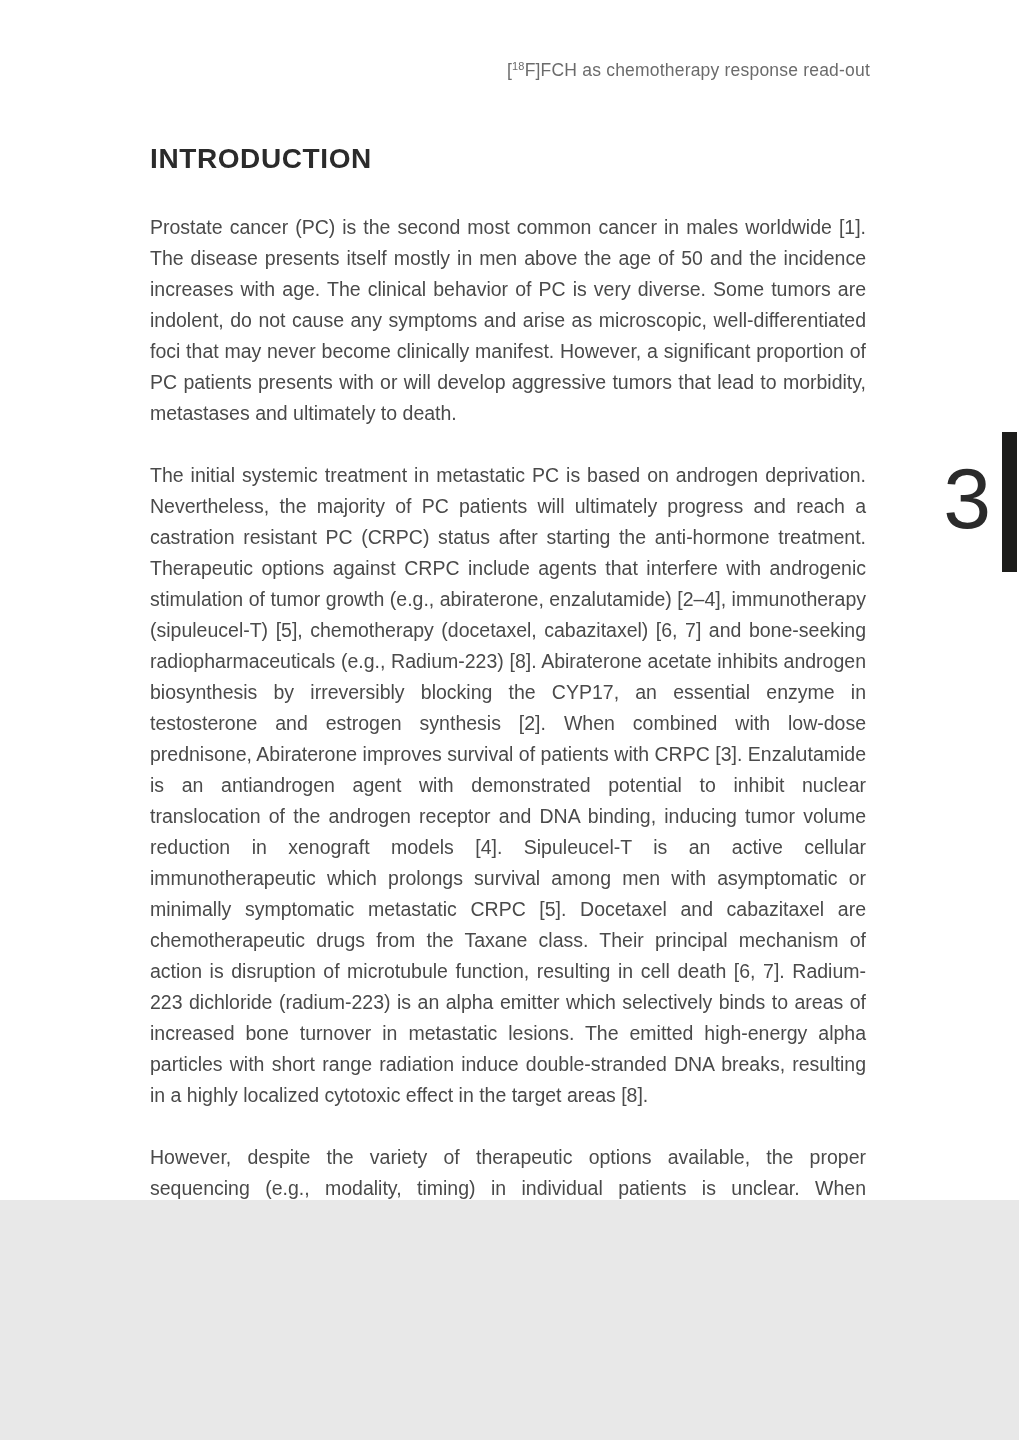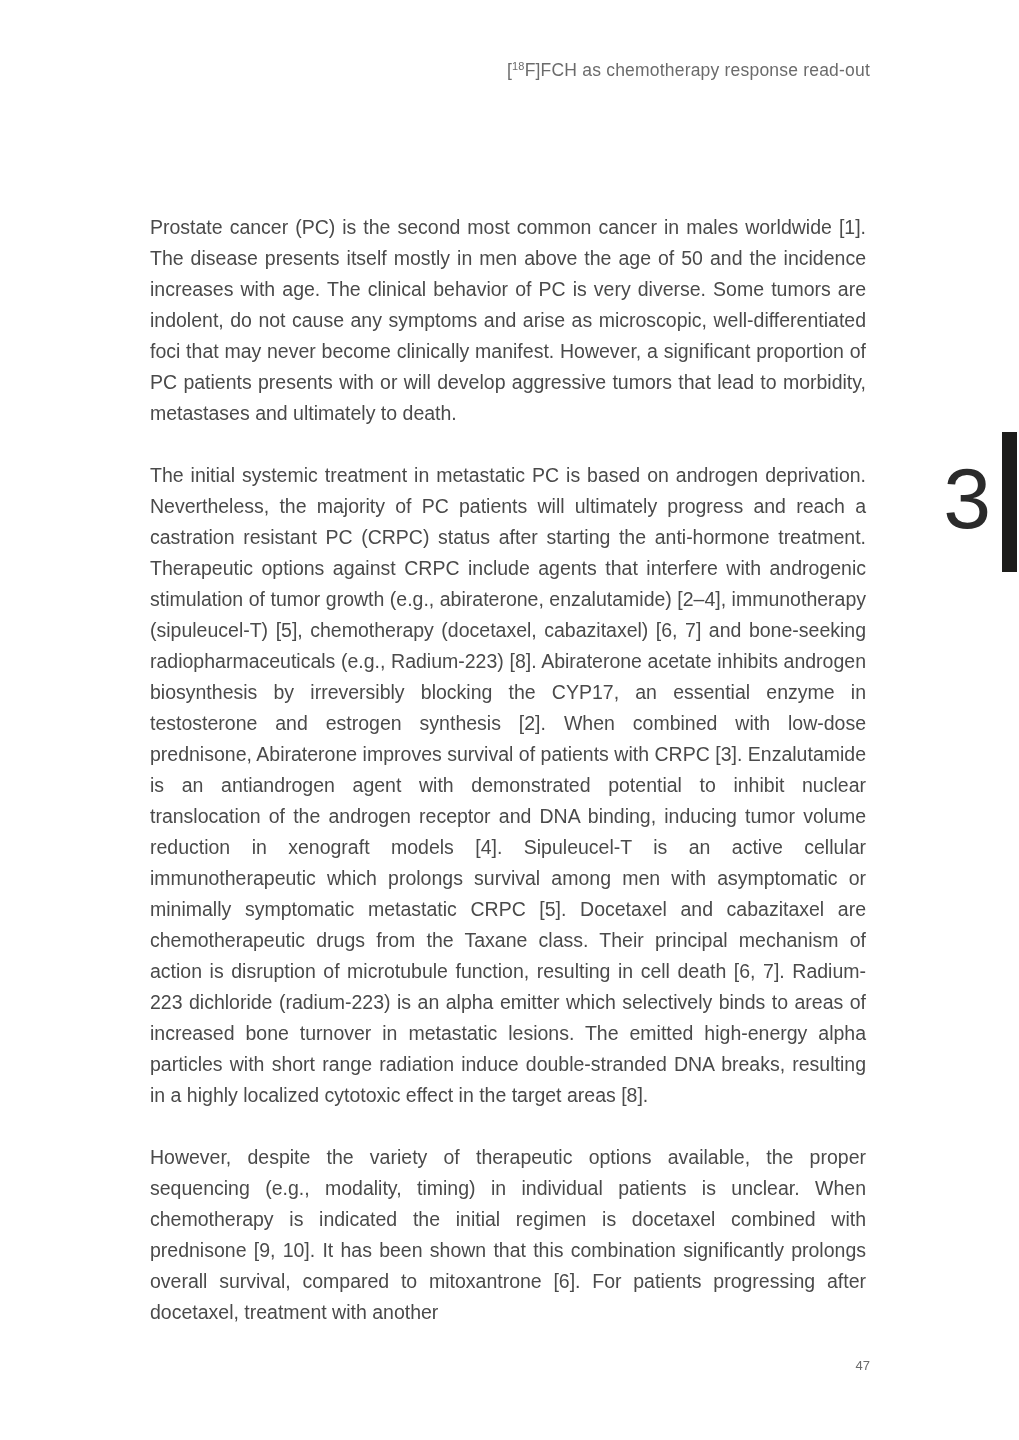--- a/index.html
+++ b/index.html
@@ -3,21 +3,21 @@
 <meta charset="utf-8">
 <style>
   html, body {
     margin: 0;
     padding: 0;
     background: #e8e8e8;
   }
   .page {
     position: relative;
     width: 1019px;
-    height: 1440px;
+    height: 1200px;
     margin: 0 auto;
     background: var(--background, #ffffff);
     overflow: hidden;
     font-family: "Liberation Sans", "DejaVu Sans", sans-serif;
   }
   .running-header {
     position: absolute;
     top: 60px;
     right: 149px;
     font-size: 17.5px;
@@ -79,20 +79,21 @@
 </style>
 </head>
 <body>
 
 <div class="page" style="--background: #ffffff; --body_text: #4a4a4a; --heading_text: #2b2b2b; --muted_text: #6b6b6b; --chapter_bar: #1d1d1b;">
 
   <div class="running-header">
     <span>[</span><span class="sup">18</span><span>F]FCH as chemotherapy response read-out</span>
   </div>
 
+  <h1 class="section-title">INTRODUCTION</h1>
 
   <div class="body-text">
     <p>Prostate cancer (PC) is the second most common cancer in males worldwide [1]. The disease presents itself mostly in men above the age of 50 and the incidence increases with age. The clinical behavior of PC is very diverse. Some tumors are indolent, do not cause any symptoms and arise as microscopic, well-differentiated foci that may never become clinically manifest. However, a significant proportion of PC patients presents with or will develop aggressive tumors that lead to morbidity, metastases and ultimately to death.</p>
     <p>The initial systemic treatment in metastatic PC is based on androgen deprivation. Nevertheless, the majority of PC patients will ultimately progress and reach a castration resistant PC (CRPC) status after starting the anti-hormone treatment. Therapeutic options against CRPC include agents that interfere with androgenic stimulation of tumor growth (e.g., abiraterone, enzalutamide) [2–4], immunotherapy (sipuleucel-T) [5], chemotherapy (docetaxel, cabazitaxel) [6, 7] and bone-seeking radiopharmaceuticals (e.g., Radium-223) [8]. Abiraterone acetate inhibits androgen biosynthesis by irreversibly blocking the CYP17, an essential enzyme in testosterone and estrogen synthesis [2]. When combined with low-dose prednisone, Abiraterone improves survival of patients with CRPC [3]. Enzalutamide is an antiandrogen agent with demonstrated potential to inhibit nuclear translocation of the androgen receptor and DNA binding, inducing tumor volume reduction in xenograft models [4]. Sipuleucel-T is an active cellular immunotherapeutic which prolongs survival among men with asymptomatic or minimally symptomatic metastatic CRPC [5]. Docetaxel and cabazitaxel are chemotherapeutic drugs from the Taxane class. Their principal mechanism of action is disruption of microtubule function, resulting in cell death [6, 7]. Radium-223 dichloride (radium-223) is an alpha emitter which selectively binds to areas of increased bone turnover in metastatic lesions. The emitted high-energy alpha particles with short range radiation induce double-stranded DNA breaks, resulting in a highly localized cytotoxic effect in the target areas [8].</p>
     <p>However, despite the variety of therapeutic options available, the proper sequencing (e.g., modality, timing) in individual patients is unclear. When chemotherapy is indicated the initial regimen is docetaxel combined with prednisone [9, 10]. It has been shown that this combination significantly prolongs overall survival, compared to mitoxantrone [6]. For patients progressing after docetaxel, treatment with another</p>
   </div>
 
   <div class="chapter-number">3</div>
   <div class="chapter-tab-bar"></div>
 

